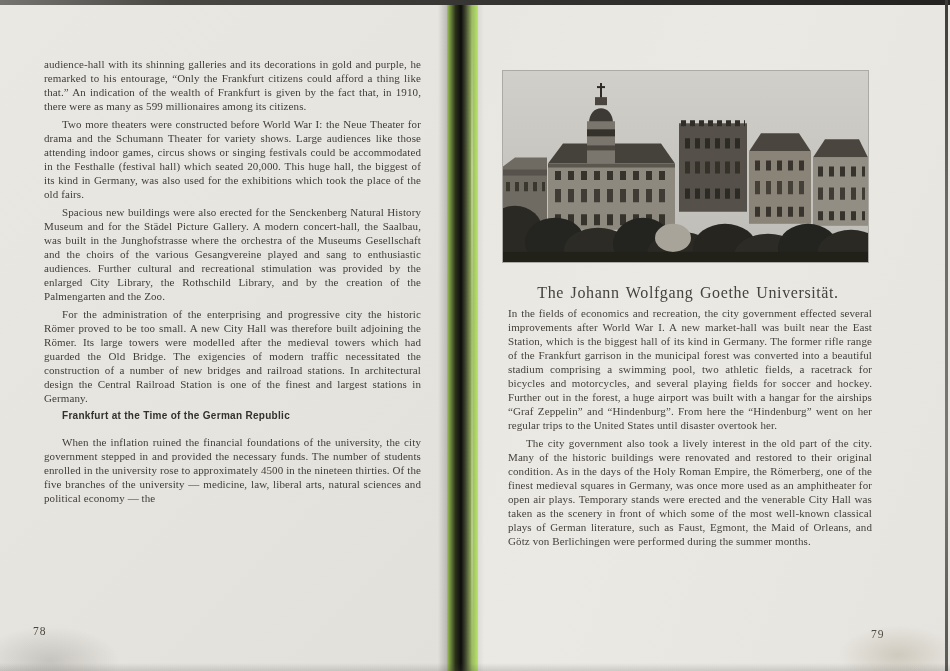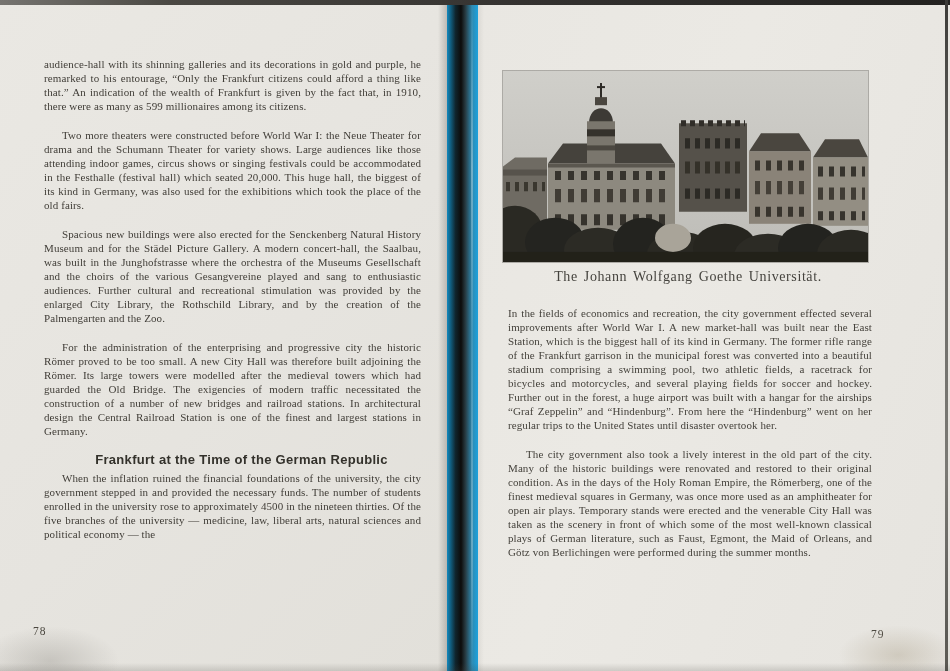--- a/index.html
+++ b/index.html
@@ -1,18 +1,18 @@
 <!DOCTYPE html>
 <html><head>
 <meta charset="utf-8">
 <style>
   html,body{margin:0;padding:0;background:#9a9894;}
   .scan{
     position:relative;width:950px;height:671px;overflow:hidden;
-    background:#0ea5e9;
+    background:#bef264;
     font-family:"Liberation Serif", serif;
   }
   
   .page{position:absolute;top:0;height:671px;}
   .page-left{left:0;width:447px;background:linear-gradient(135deg,#eae8e3 0%,#e6e4df 55%,#e2e0da 100%);}
   .page-right{left:478px;width:472px;background:linear-gradient(110deg,#e9e7e2 0%,#ebe9e4 40%,#e6e4df 100%);}
   
   .top-edge{position:absolute;left:0;top:0;width:950px;height:5px;
     background:linear-gradient(to right,#767470 0%,#4a4843 18%,#343230 55%,#232220 100%);}
   .right-edge{position:absolute;top:0;right:2px;width:3px;height:671px;
@@ -29,34 +29,34 @@
   .shadow-bl{position:absolute;left:-20px;bottom:-25px;width:140px;height:70px;border-radius:50%;
     background:radial-gradient(ellipse at center,rgba(90,86,78,.22),rgba(90,86,78,0) 70%);}
   .bottom-shade{position:absolute;left:0;bottom:0;width:950px;height:8px;
     background:linear-gradient(to bottom,rgba(70,68,62,0),rgba(70,68,62,.18));}
   
   .text-col{position:absolute;color:#403d37;font-size:11px;line-height:14px;
     text-align:justify;letter-spacing:.1px;}
   .lp-text{left:44px;top:57px;width:377px;}
   .rp-text{left:508px;top:306px;width:364px;color:#45423c;}
   .text-col p{margin:0;}
-  .text-col p + p{margin-top:15px;text-indent:18px;}
-  .section-heading{margin:13px 0 7px;text-align:center;text-indent:0;
-    font-family:"Liberation Sans", sans-serif;font-weight:700;font-size:13px;
+  .text-col p + p{margin-top:4px;text-indent:18px;}
+  .section-heading{margin:13px 0 7px;text-align:left;text-indent:0;
+    font-family:"Liberation Sans", sans-serif;font-weight:700;font-size:10px;
     letter-spacing:.3px;color:#33312b;}
-  .text-col p.after-heading{margin-top:4px;text-indent:18px;}
+  .text-col p.after-heading{margin-top:12px;text-indent:18px;}
   .page-num{position:absolute;font-size:11.5px;color:#4a473f;letter-spacing:1px;}
   .pn-left{left:33px;top:625px;}
   .pn-right{left:871px;top:628px;}
   
   .photo{position:absolute;left:503px;top:71px;width:365px;height:191px;
     outline:1px solid rgba(60,58,52,.35);background:#c7c6c1;}
   .photo svg{display:block;width:100%;height:100%;}
-  .caption{position:absolute;left:498px;top:270px;width:380px;text-align:center;
-    font-size:14px;line-height:13px;color:#45433e;letter-spacing:.6px;word-spacing:2px;}
+  .caption{position:absolute;left:498px;top:286px;width:380px;text-align:center;
+    font-size:16px;line-height:13px;color:#45433e;letter-spacing:.6px;word-spacing:2px;}
   .caption div{white-space:nowrap;}
 </style>
 </head>
 <body>
 
 <div class="scan">
 
   <div class="page page-left"></div>
   <div class="page page-right"></div>
 

